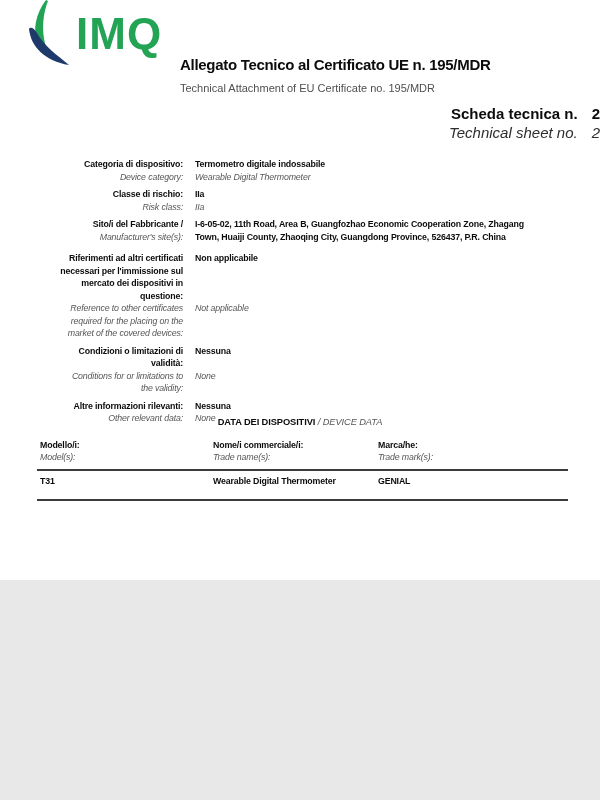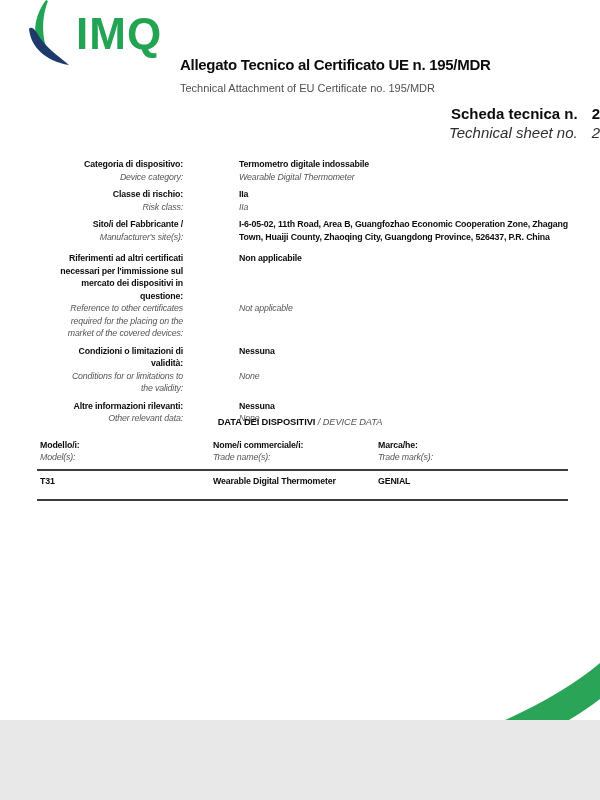--- a/index.html
+++ b/index.html
@@ -1,17 +1,17 @@
 <!DOCTYPE html>
 <html><head>
 <meta charset="utf-8">
 <style>
   html,body { margin:0; padding:0; background:#e8e8e8; }
   .page {
-    position:relative; width:600px; height:720px; margin:0 auto;
+    position:relative; width:600px; height:580px; margin:0 auto;
     background:#ffffff; overflow:hidden;
     font-family:"Liberation Sans", sans-serif; color:#111;
   }
 
   
   .logo { position:absolute; left:28px; top:0; display:flex; align-items:flex-start; }
   .logo svg { display:block; }
   .logo-text {
     font-size:44px; font-weight:bold; color:#23a455;
     letter-spacing:1px; line-height:1; margin:12px 0 0 2px;
@@ -26,21 +26,21 @@
   .sheet-line { font-size:15px; }
   .sheet-line.it { font-weight:bold; color:#0c0c0c; }
   .sheet-line.en { font-style:italic; color:#2e2e2e; margin-top:2px; }
   .sheet-num { margin-left:14px; }
 
   
   .fields { position:absolute; left:40px; top:158px; width:545px;
             font-size:8.8px; letter-spacing:-0.15px; line-height:12.5px; }
   .field { margin-bottom:5px; }
   .field.gap-after { margin-bottom:9px; }
-  .frow { display:flex; align-items:flex-start;gap:44px; }
+  .frow { display:flex; align-items:flex-start; }
   .flabel { width:143px; flex:0 0 143px; text-align:right; font-weight:bold;
             white-space:pre-line; color:#0c0c0c; }
   .flabel-stack { width:143px; flex:0 0 143px; }
   .flabel-stack .flabel { width:auto; flex:none; display:block; }
   .flabel.en, .fvalue.en { font-weight:normal; font-style:italic; color:#565656; }
   .fvalue { flex:1; margin-left:12px; font-weight:bold; white-space:pre-line; color:#0c0c0c; }
 
   
   .section-title { position:absolute; left:0; top:417px; width:600px; text-align:center;
                    font-size:9.3px; letter-spacing:-0.1px; }

